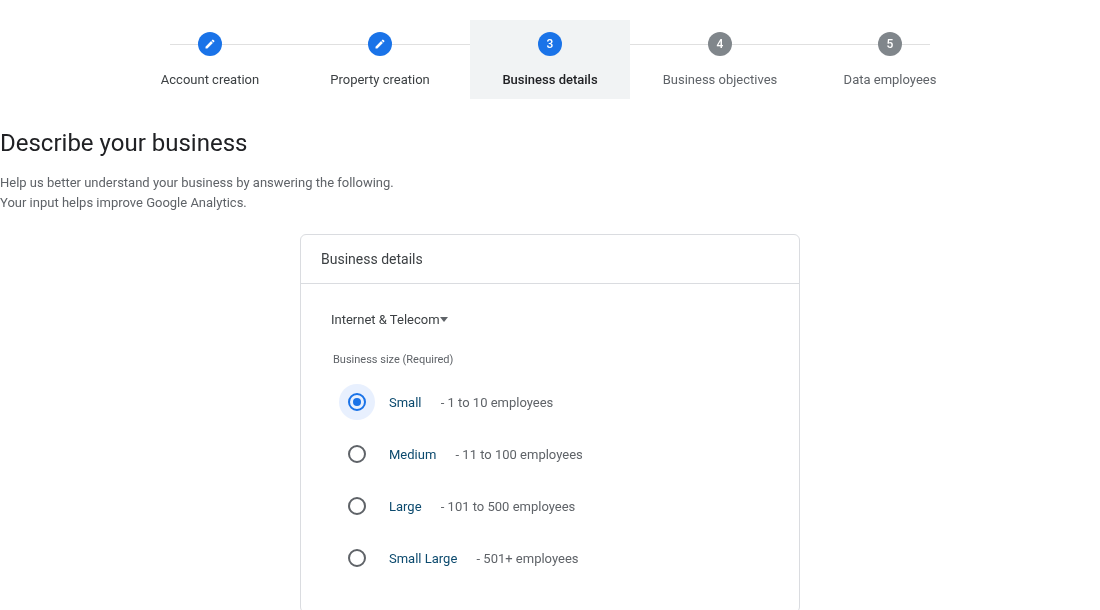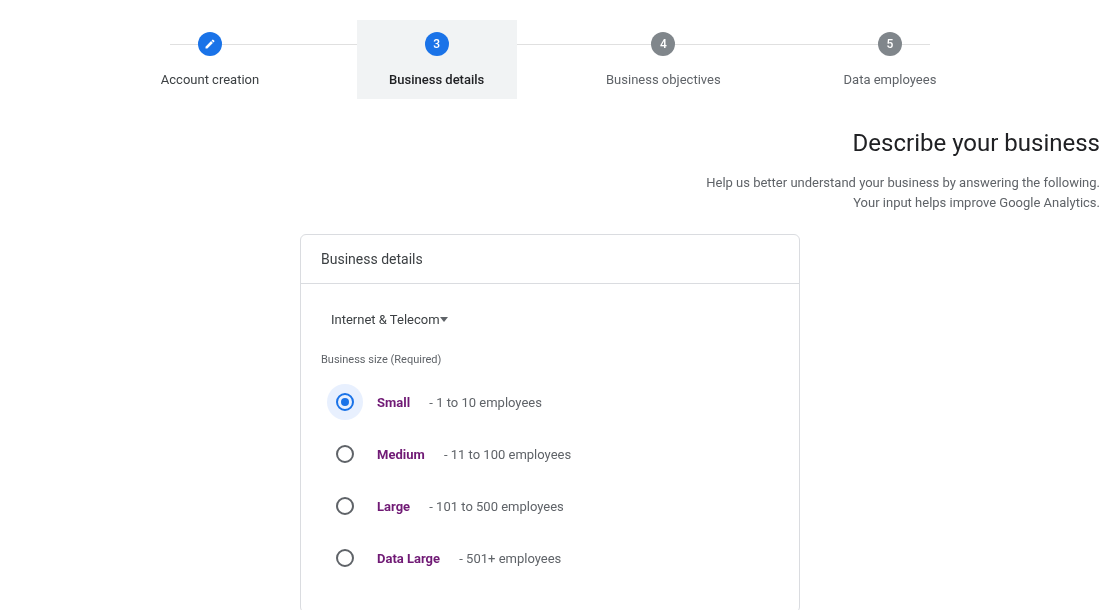--- a/index.html
+++ b/index.html
@@ -58,21 +58,21 @@
     .step-label {
       font-size: 13px;
       color: #5f6368;
     }
     .step.active .step-label { color: #202124; font-weight: 500; }
     .step.done .step-label { color: #3c4043; }
     .pencil-icon { width:12px; height:12px; fill:#fff; }
 
     
     .heading-area {
-      text-align: right;
+      text-align: left;
       margin-top: 30px;
     }
     .page-title {
       font-size: 24px;
       font-weight: 400;
       color: #202124;
       margin-bottom: 14px;
     }
     .page-subtitle {
       font-size: 13px;
@@ -112,21 +112,21 @@
       cursor: pointer;
       margin-left: 8px;
     }
     .caret {
       width: 0; height: 0;
       border-left: 4px solid transparent;
       border-right: 4px solid transparent;
       border-top: 5px solid #5f6368;
     }
 
-    .size-group { margin-top: 22px; }
+    .size-group { margin-top: 22px; margin-left: 12px; }
     .radio-list { margin-top: 10px; margin-left: 6px; }
     .radio-row {
       display: flex;
       align-items: center;
       gap: 14px;
       padding: 8px 0;
       cursor: pointer;
     }
     .radio-outer {
       width: 36px; height: 36px;
@@ -140,38 +140,46 @@
       border: 2px solid #5f6368;
       display:flex; align-items:center; justify-content:center;
     }
     .radio-row.selected .radio-ring { border-color: #1a73e8; }
     .radio-dot {
       width: 8px; height:8px; border-radius:50%; background: #1a73e8;
       display:none;
     }
     .radio-row.selected .radio-dot { display:block; }
     .radio-label { font-size: 13px; color: #3c4043; }
-    .radio-label .bold { font-weight: 700; color: #701a75; }
+    .radio-label .bold { font-weight: 400; color: #0c4a6e; }
     .radio-label .desc { color: #5f6368; padding-left: 16px; }
   </style>
 </head>
 <body>
 
 <div class="stepper">
   <div class="stepper-line"></div>
 
   <div class="step done">
     <div class="step-circle done">
       <svg class="pencil-icon" viewBox="0 0 24 24">
           <path d="M3 17.25V21h3.75L17.81 9.94l-3.75-3.75L3 17.25zM20.71 7.04a1 1 0 0 0 0-1.41l-2.34-2.34a1 1 0 0 0-1.41 0l-1.83 1.83 3.75 3.75 1.83-1.83z"></path>
         </svg>
     </div>
     <div class="step-label">Account creation</div>
   </div>
 
+  <div class="step done">
+    <div class="step-circle done">
+      <svg class="pencil-icon" viewBox="0 0 24 24">
+          <path d="M3 17.25V21h3.75L17.81 9.94l-3.75-3.75L3 17.25zM20.71 7.04a1 1 0 0 0 0-1.41l-2.34-2.34a1 1 0 0 0-1.41 0l-1.83 1.83 3.75 3.75 1.83-1.83z"></path>
+        </svg>
+    </div>
+    <div class="step-label">Property creation</div>
+  </div>
 
   <div class="step active">
     <div class="step-circle active">3</div>
     <div class="step-label">Business details</div>
   </div>
 
   <div class="step">
     <div class="step-circle pending">4</div>
     <div class="step-label">Business objectives</div>
   </div>
@@ -223,19 +231,19 @@
           <div class="radio-outer">
               <div class="radio-ring"></div>
             </div>
           <div class="radio-label"><span class="bold">Large</span><span class="desc"> - 101 to 500 employees</span></div>
         </div>
 
         <div class="radio-row">
           <div class="radio-outer">
               <div class="radio-ring"></div>
             </div>
-          <div class="radio-label"><span class="bold">Data Large</span><span class="desc"> - 501+ employees</span></div>
+          <div class="radio-label"><span class="bold">Small Large</span><span class="desc"> - 501+ employees</span></div>
         </div>
 
       </div>
     </div>
   </div>
 </div>
 
 </body></html>

